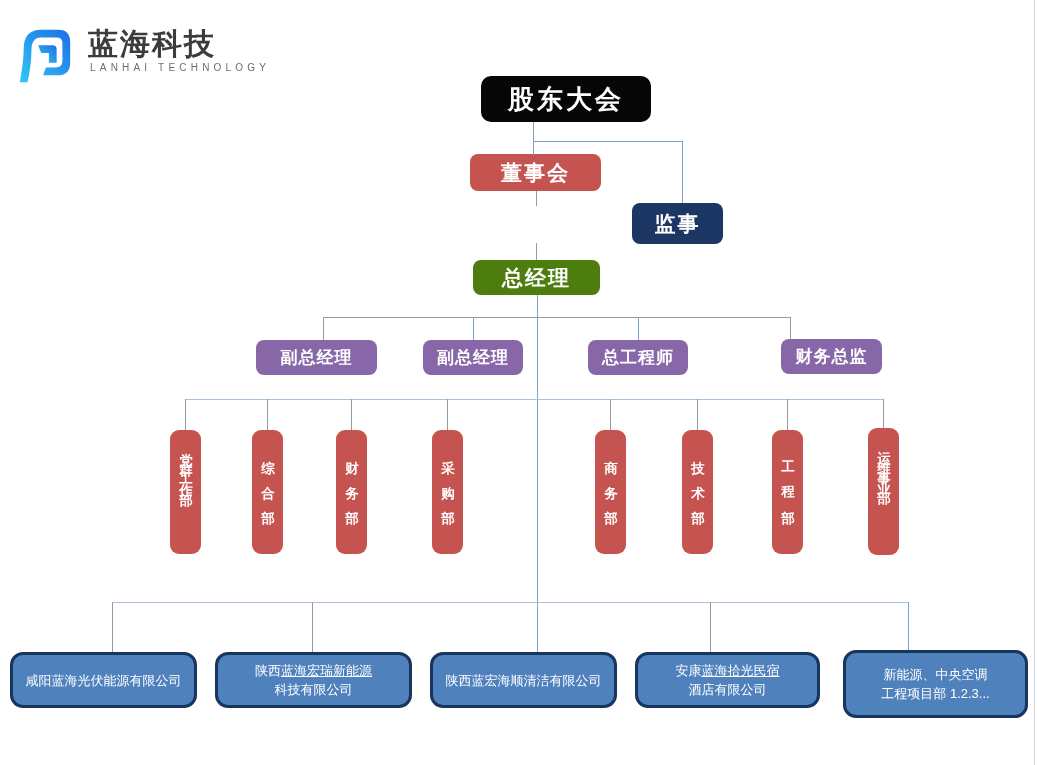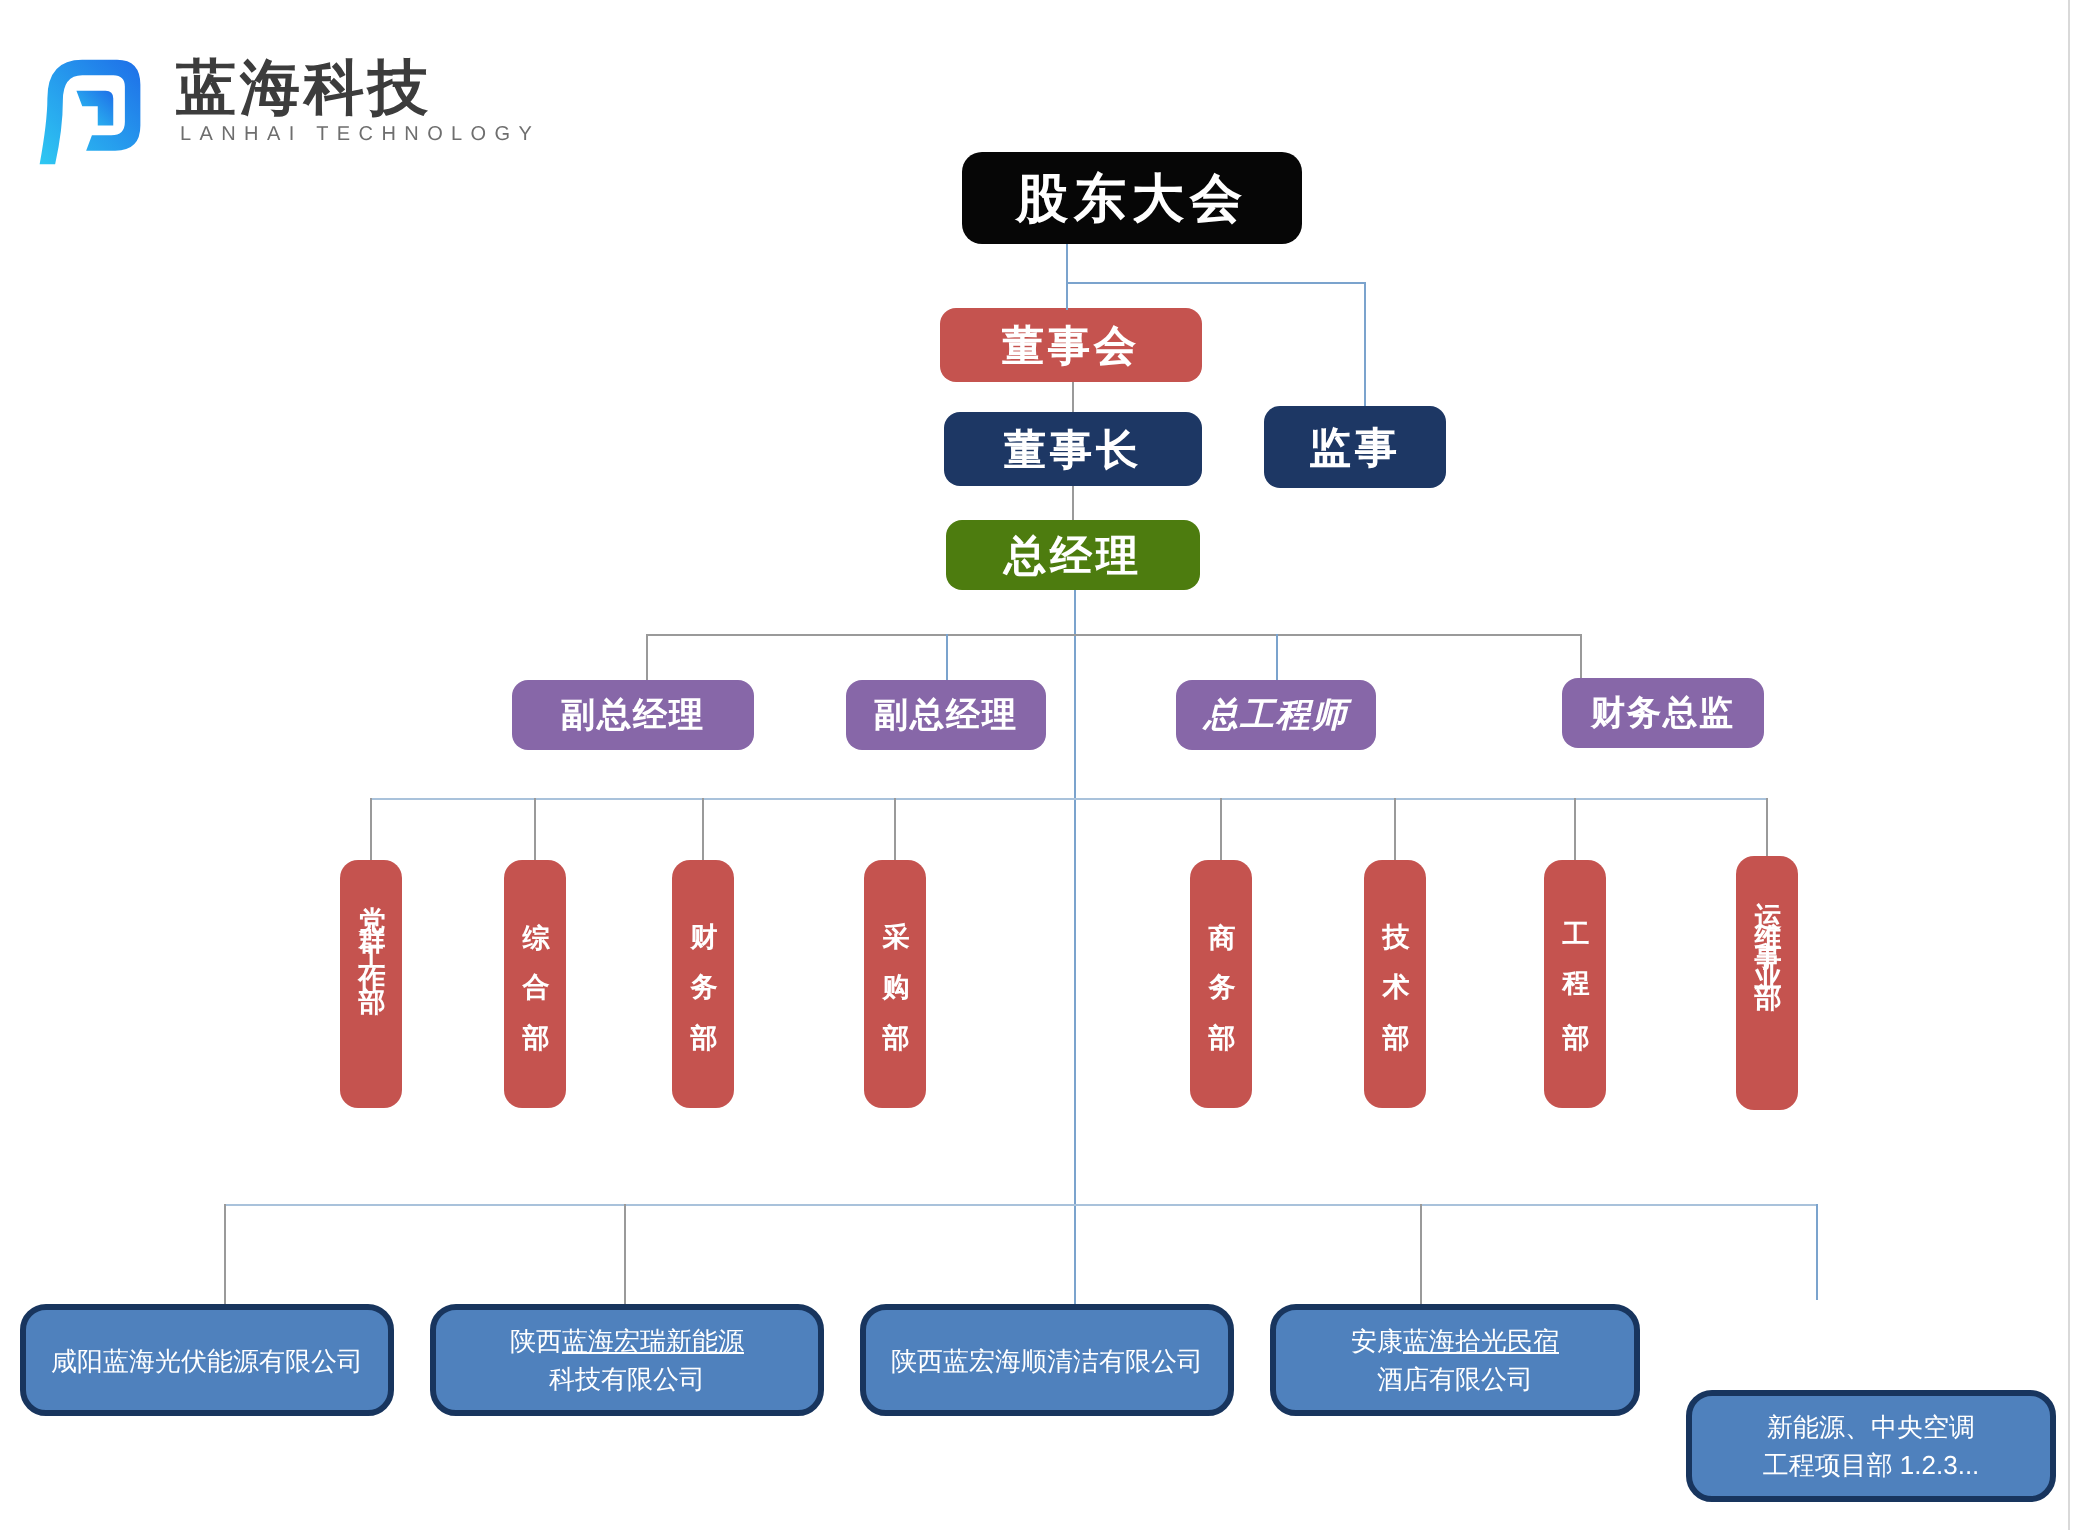--- a/index.html
+++ b/index.html
@@ -65,39 +65,36 @@
   <div class="logo-sub">LANHAI TECHNOLOGY</div>
 
   <div class="box bx-black" style="left:445px;top:76px;width:170px;height:46px;margin-left:36px;">
     <span>股东大会</span>
   </div>
 
   <div class="box bx-red" style="left:470px;top:154px;width:131px;height:37px;">
     <span>董事会</span>
   </div>
 
-  <div class="box bx-navy" style="left:472px;top:206px;width:129px;height:37px;">
-    <span>董事长</span>
-  </div>
 
   <div class="box bx-navy" style="left:632px;top:203px;width:91px;height:41px;">
     <span>监事</span>
   </div>
 
   <div class="box bx-orange" style="left:473px;top:260px;width:127px;height:35px;">
     <span>总经理</span>
   </div>
 
   <div class="box bx-purple" style="left:256px;top:340px;width:121px;height:35px;">
     <span>副总经理</span>
   </div>
   <div class="box bx-purple" style="left:423px;top:340px;width:100px;height:35px;">
     <span>副总经理</span>
   </div>
-  <div class="box bx-purple" style="left:588px;top:340px;width:100px;height:35px;font-style:italic;">
+  <div class="box bx-purple" style="left:588px;top:340px;width:100px;height:35px;">
     <span>总工程师</span>
   </div>
   <div class="box bx-purple" style="left:737px;top:339px;width:101px;height:35px;margin-left:44px;">
     <span>财务总监</span>
   </div>
 
   <div class="dept d5" style="left:170px;top:430px;">
     <span>党群工作部</span>
   </div>
   <div class="dept d3" style="left:252px;top:430px;">
@@ -129,21 +126,21 @@
     <div><span>陕西</span><span class="ul">蓝海宏瑞新能源</span></div>
     <div>科技有限公司</div>
   </div>
   <div class="co" style="left:430px;top:652px;width:187px;text-align:center;">
     <div><span>陕西蓝宏海顺清洁有限公司</span><span class="ul"></span></div>
   </div>
   <div class="co" style="left:635px;top:652px;width:185px;">
     <div><span>安康</span><span class="ul">蓝海拾光民宿</span></div>
     <div>酒店有限公司</div>
   </div>
-  <div class="co" style="left:843px;top:650px;width:185px;height:56px;margin-top:45px;">
+  <div class="co" style="left:843px;top:650px;width:185px;height:68px;">
     <div><span>新能源、中央空调</span><span class="ul"></span></div>
     <div>工程项目部 1.2.3...</div>
   </div>
 
   <div class="lv c-blue" style="left:533px;top:122px;height:33px;"></div>
   <div class="lh c-blue" style="left:533px;top:141px;width:150px;"></div>
   <div class="lv c-blue" style="left:682px;top:141px;height:62px;"></div>
   <div class="lv c-gray" style="left:536px;top:191px;height:15px;"></div>
   <div class="lv c-gray" style="left:536px;top:243px;height:17px;"></div>
   <div class="lv c-blue" style="left:537px;top:295px;height:357px;"></div>

